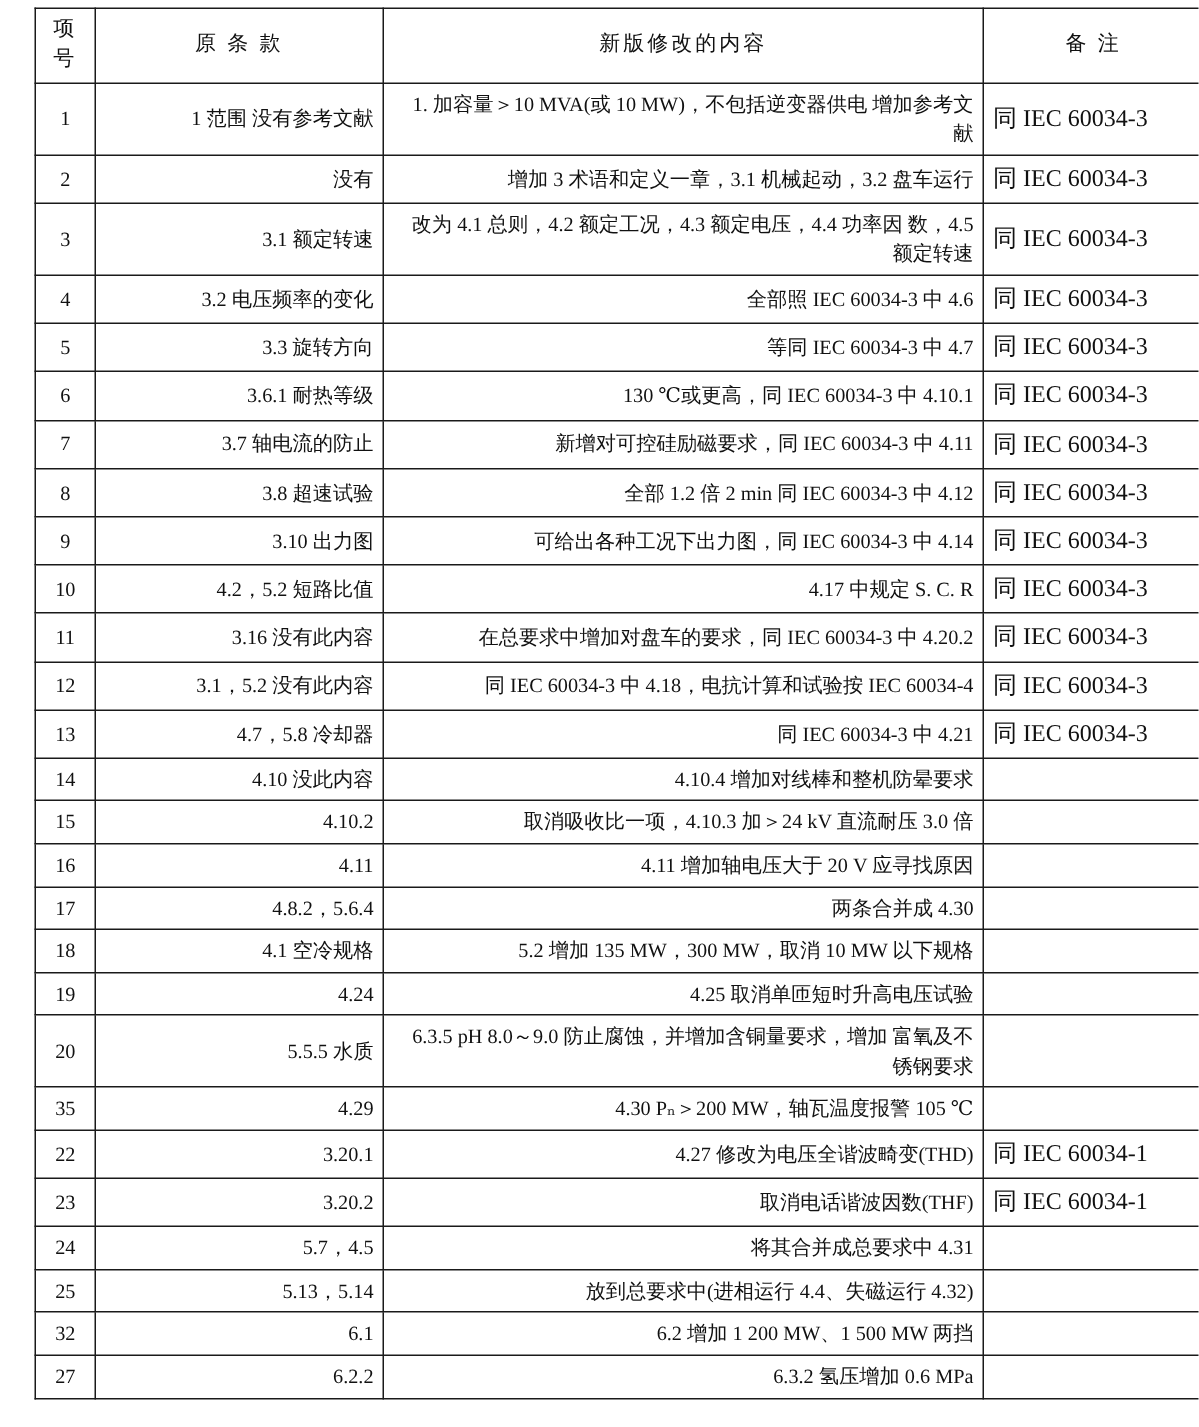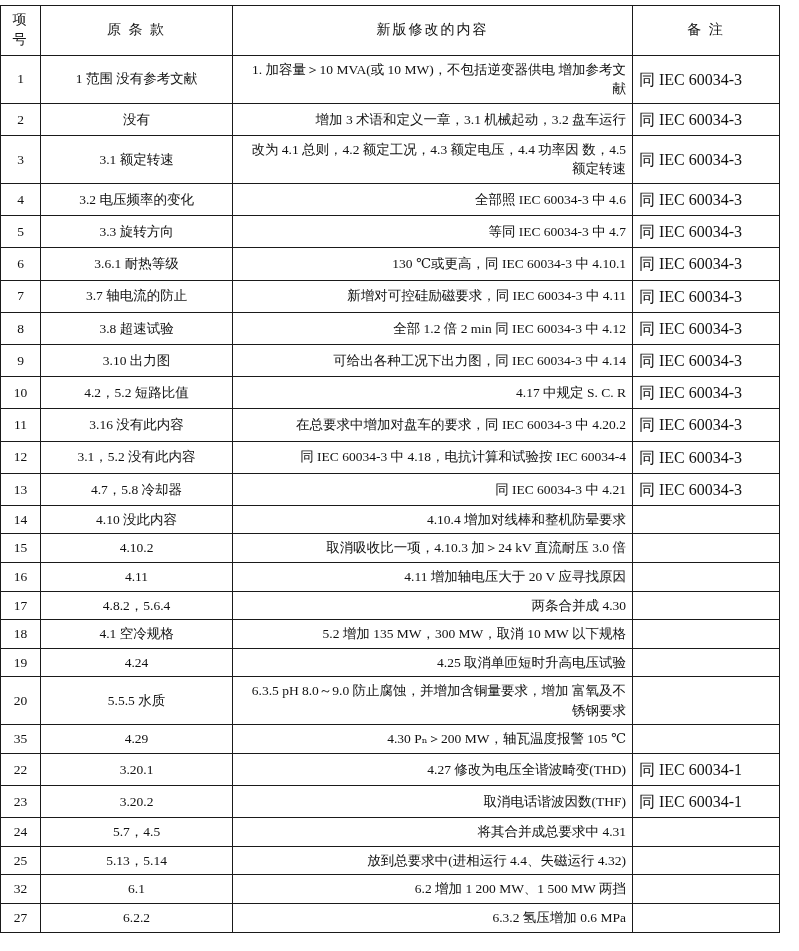--- a/index.html
+++ b/index.html
@@ -12,21 +12,21 @@
     height: 951px;
     font-family: "Liberation Serif", "DejaVu Serif", serif;
     color: #111111;
     overflow: hidden;
   }
   .page {
     position: relative;
     width: 799px;
     height: 951px;
     box-sizing: border-box;
-    padding: 5px 10px 0 0;
+    padding: 5px 10px 0 23px;
   }
   table.doc-table {
     border-collapse: collapse;
     width: 779px;
     table-layout: fixed;
     font-size: 13.5px;
   }
   table.doc-table th,
   table.doc-table td {
     border: 1px solid #1a1a1a;
@@ -45,21 +45,21 @@
   col.c-no    { width: 40px; }
   col.c-orig  { width: 192px; }
   col.c-mod   { width: 400px; }
   col.c-note  { width: 147px; }
 
   td.no {
     text-align: center;
     font-size: 13.5px;
   }
   td.orig {
-    text-align: center;
+    text-align: right;
     padding-left: 10px;
     font-family: Liberation Serif, serif;
   }
   td.mod {
     text-align: right;
     padding-left: 8px;
   }
   td.note {
     text-align: left;
     font-size: 16px;

